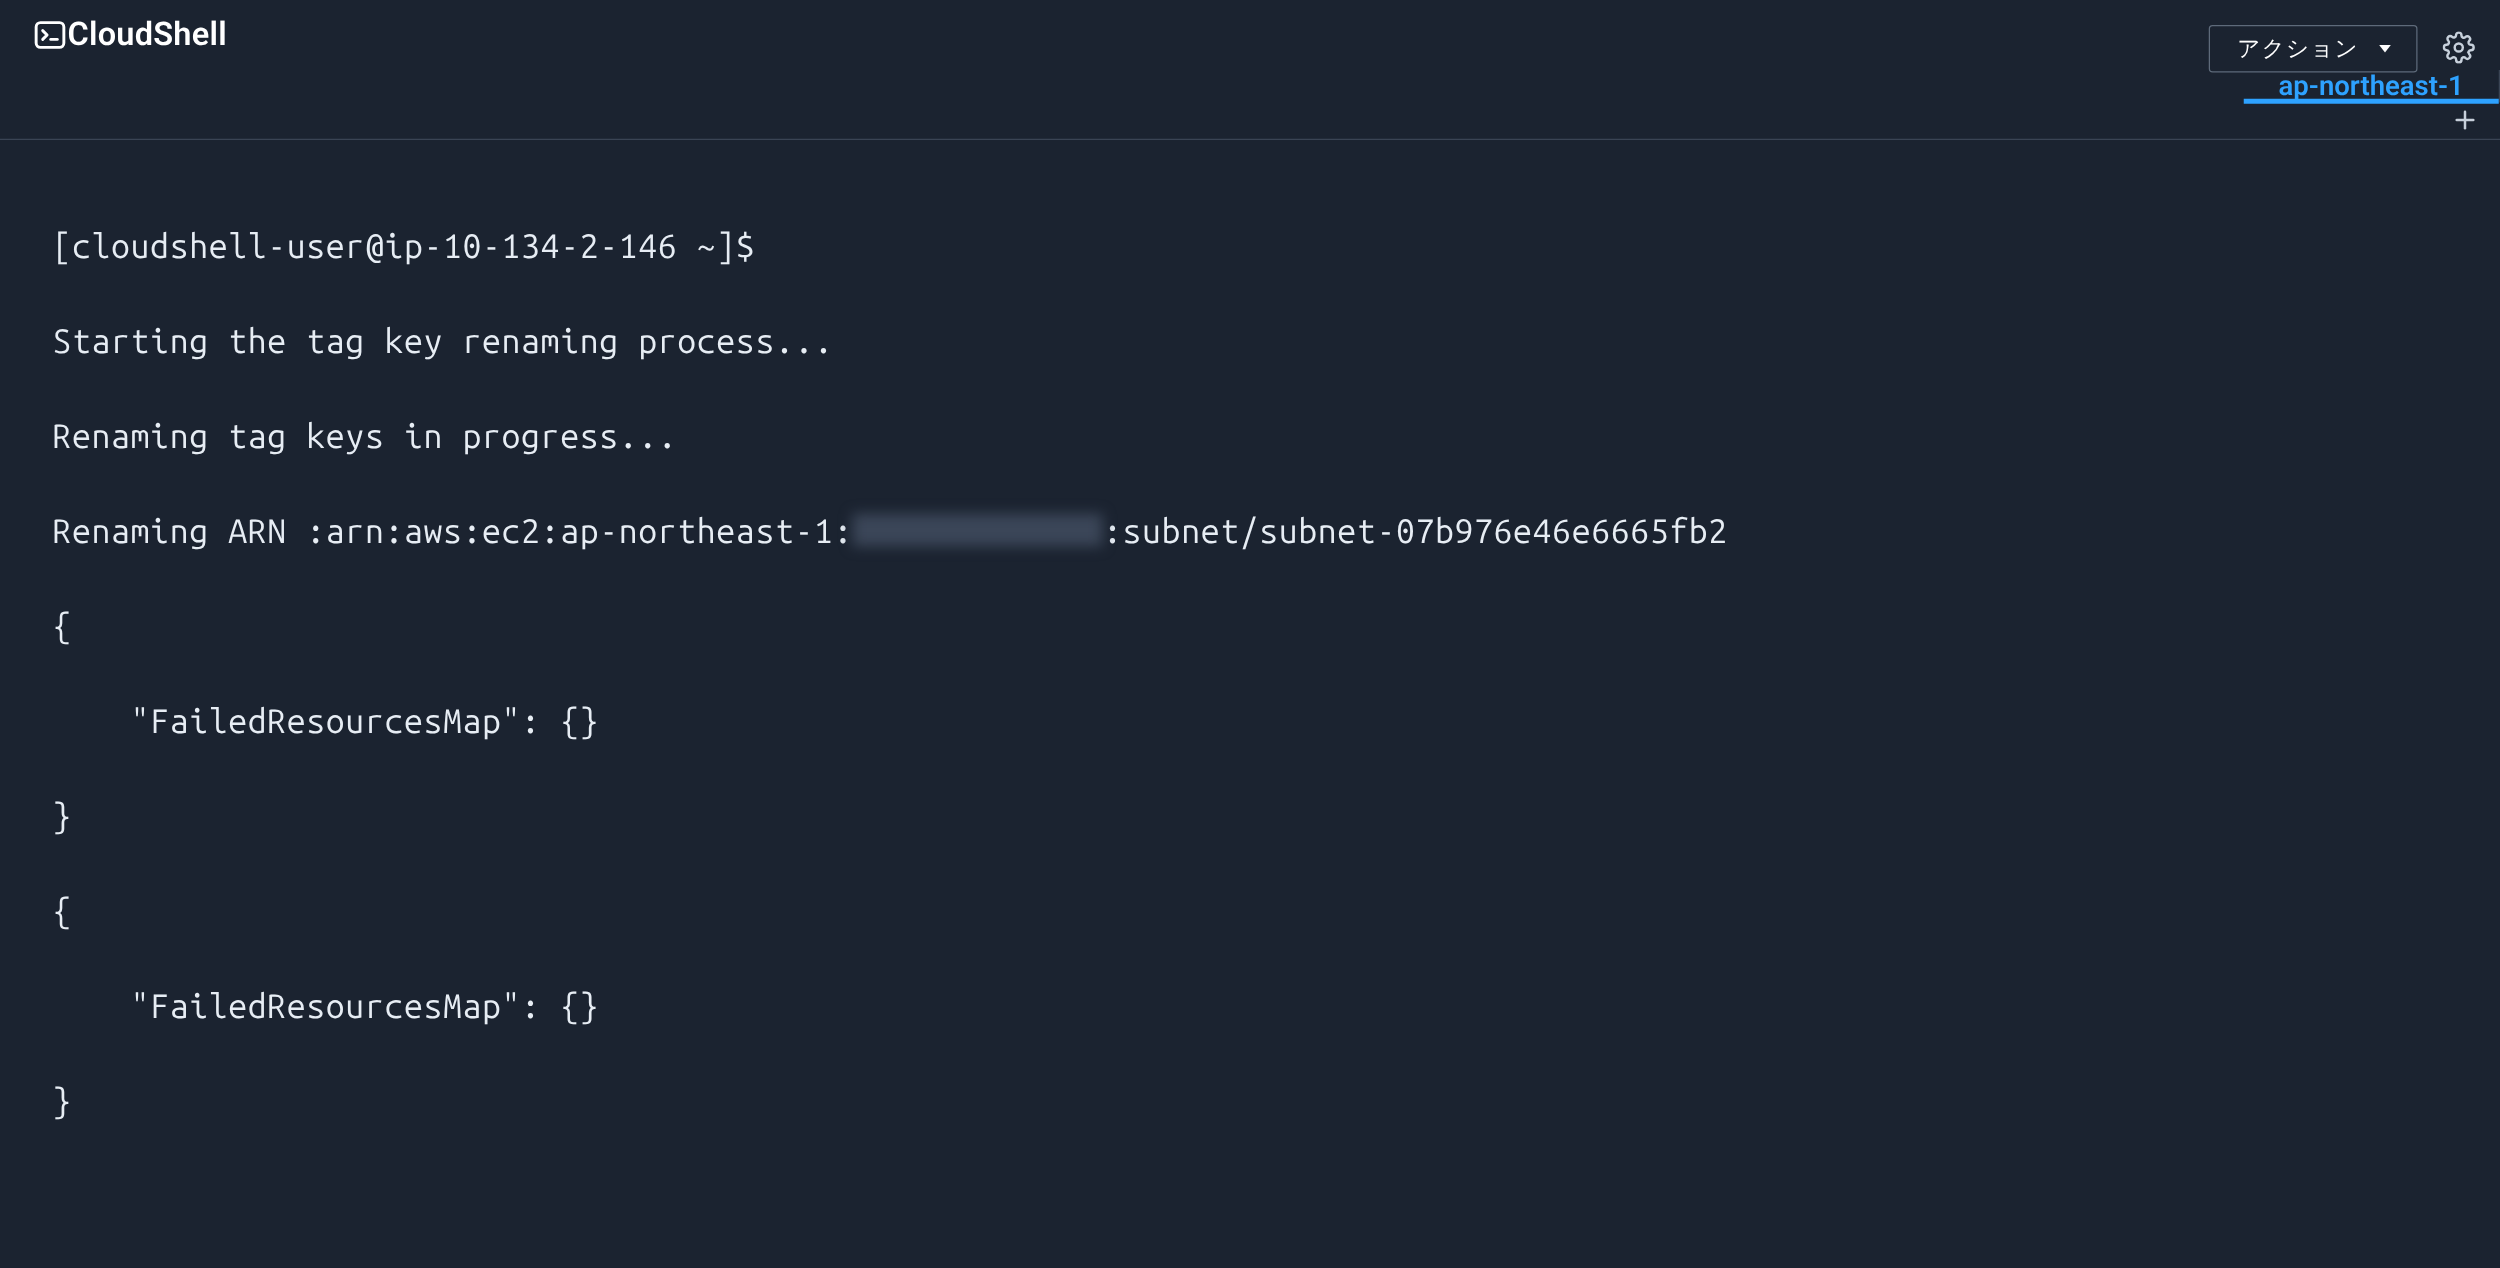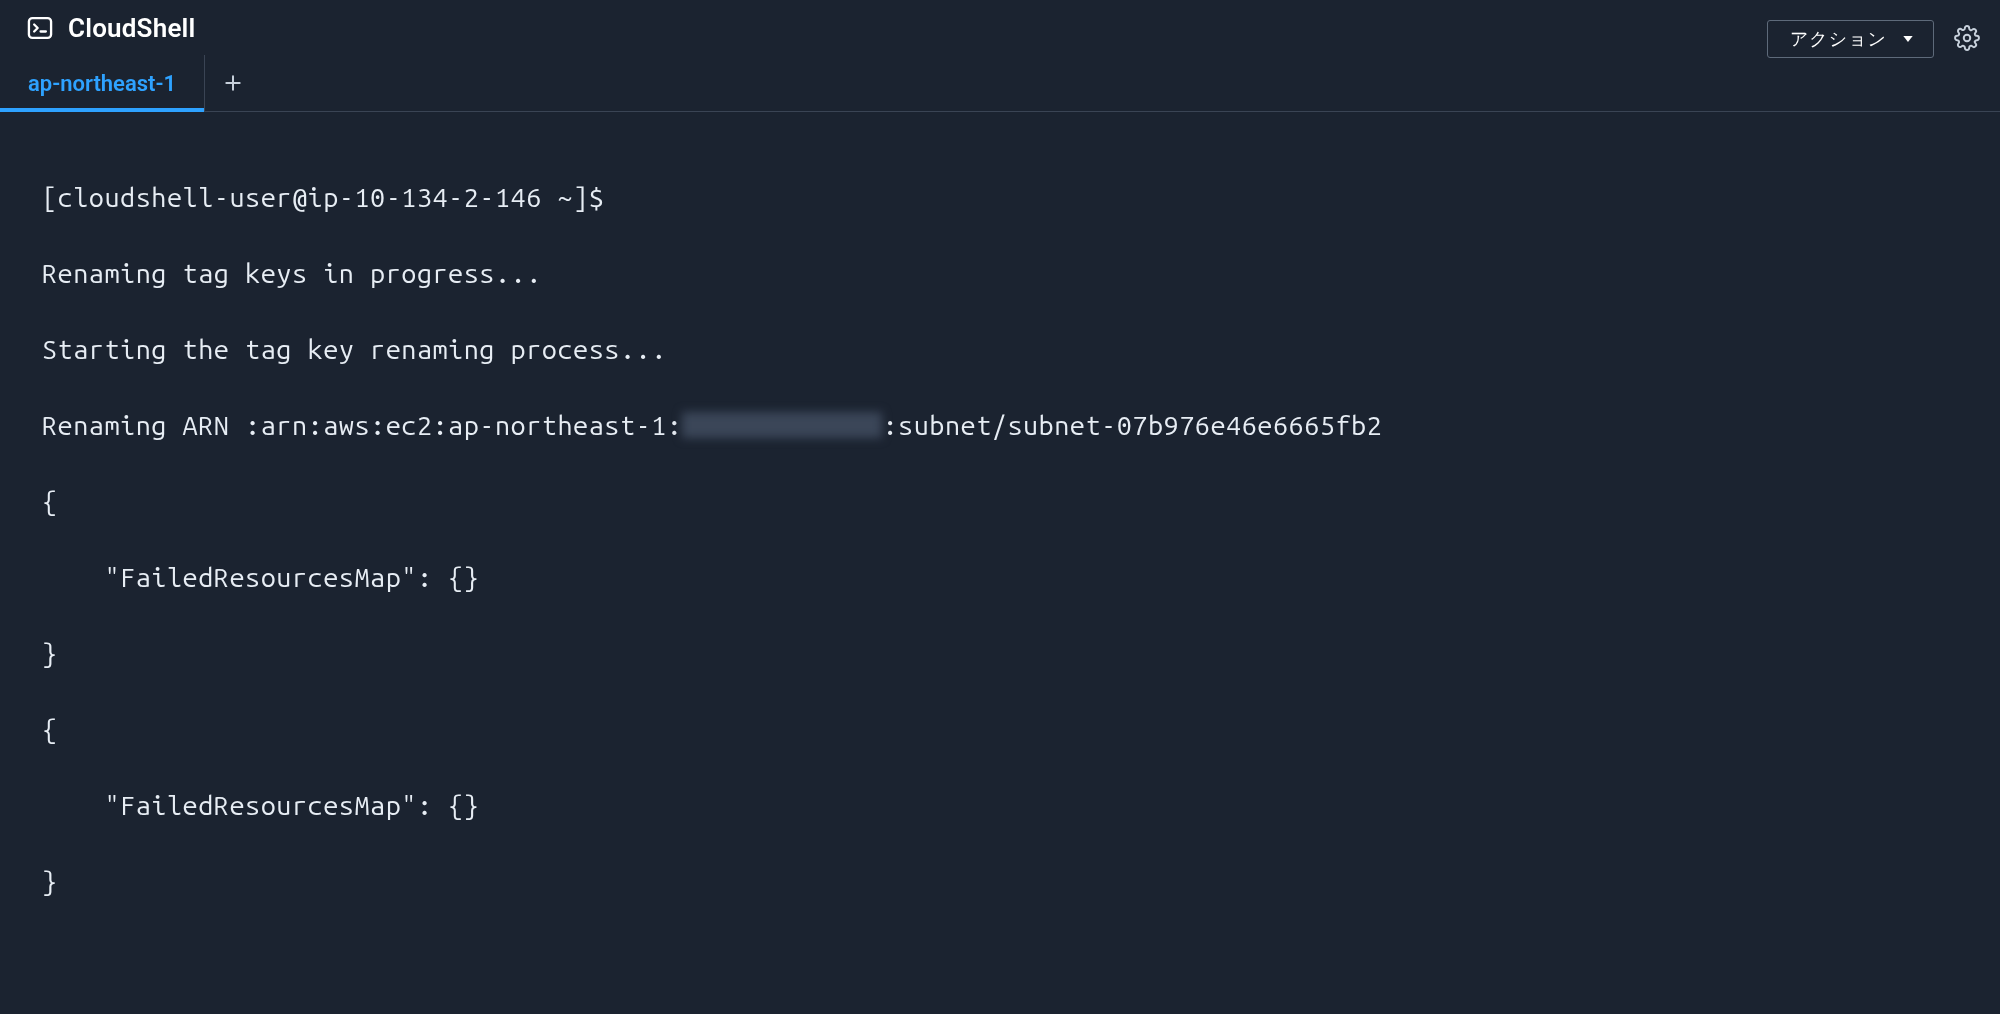--- a/index.html
+++ b/index.html
@@ -19,21 +19,20 @@
       display: flex;
       align-items: center;
       justify-content: space-between;
       height: 56px;
       padding: 0 18px 0 26px;
       color: #fff;
     }
     .header-left {
       display: flex;
       align-items: center;
-      gap: 14px;
     }
     .title-icon {
       display: inline-flex;
       align-items: center;
       justify-content: center;
     }
     .header-title {
       font-family: -apple-system, BlinkMacSystemFont, "Segoe UI", Roboto, Arial, sans-serif;
       font-size: 26px;
       font-weight: 600;
@@ -74,20 +73,21 @@
       justify-content: center;
       cursor: pointer;
       padding: 2px;
     }
     .tabs {
       display: flex;
       align-items: flex-end;
       height: 56px;
       border-bottom: 1px solid #3a4454;
       padding-left: 0;
+      flex-direction: column;
     }
     .tab {
       height: 56px;
       display: flex;
       align-items: center;
       padding: 0 28px;
       font-family: -apple-system, BlinkMacSystemFont, "Segoe UI", Roboto, Arial, sans-serif;
       font-size: 22px;
       font-weight: 600;
       color: #2ea2ff;
@@ -180,22 +180,22 @@
       <svg width="20" height="20" viewBox="0 0 24 24" fill="none" stroke="#c7d0db" stroke-width="2.4" stroke-linecap="round">
         <line x1="12" y1="4" x2="12" y2="20"></line>
         <line x1="4" y1="12" x2="20" y2="12"></line>
       </svg>
     </span>
   </div>
 </div>
 
 <div class="terminal">
 <span class="line"><span>[cloudshell-user@ip-10-134-2-146 ~]$</span><span> </span></span>
+<span class="line"><span>Starting the tag key renaming process...</span></span>
 <span class="line"><span>Renaming tag keys in progress...</span></span>
-<span class="line"><span>Starting the tag key renaming process...</span></span>
 <span class="line"><span>Renaming ARN :arn:aws:ec2:ap-northeast-1:</span><span class="redacted a"></span><span>:subnet/subnet-07b976e46e6665fb2</span></span>
 <span class="line"><span>{</span></span>
 <span class="line"><span>    "FailedResourcesMap": {}</span></span>
 <span class="line"><span>}</span></span>
 <span class="line"><span>{</span></span>
 <span class="line"><span>    "FailedResourcesMap": {}</span></span>
 <span class="line"><span>}</span></span>
 
 
 

